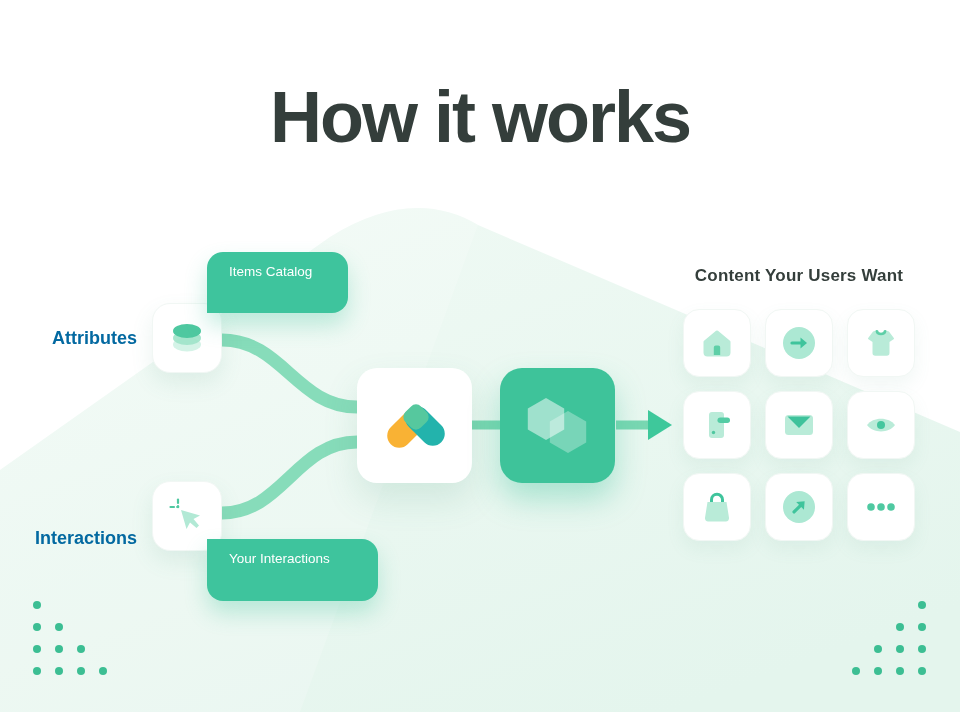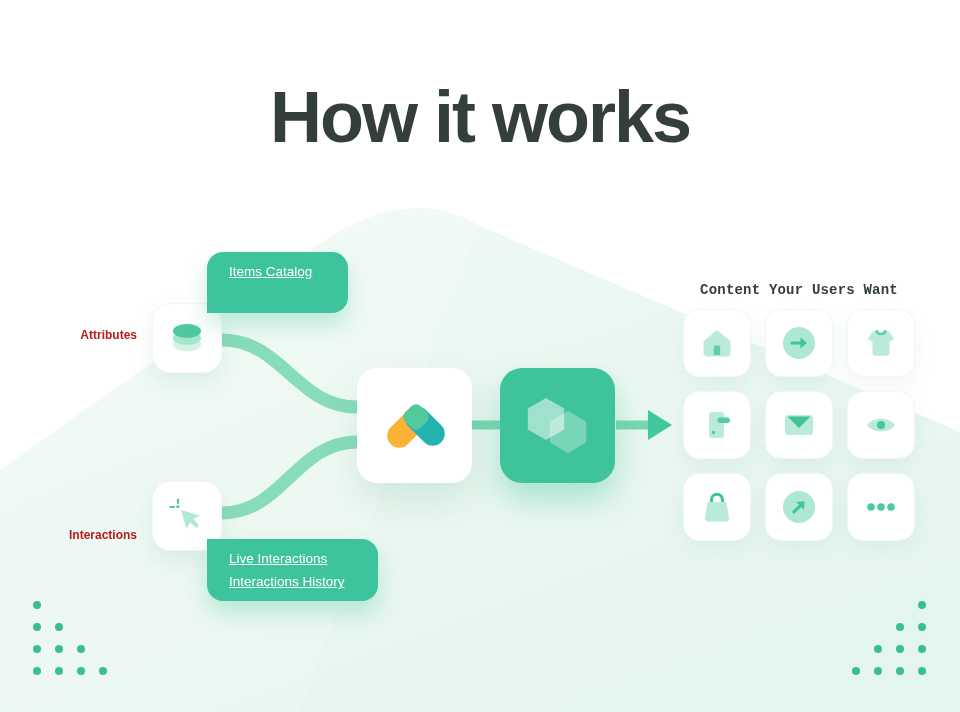--- a/index.html
+++ b/index.html
@@ -10,59 +10,58 @@
   .bg-svg, .wires-svg { position:absolute; left:0; top:0; width:960px; height:712px; }
 
   .page-title {
     position:absolute; left:0; top:76px; width:960px;
     text-align:center; font-size:72px; font-weight:700; letter-spacing:-2px;
     color:#343e3b;
   }
 
   .side-label {
     position:absolute; width:117px; text-align:right;
-    font-size:12px; font-weight:700; color:#b91c1c;
+    font-size:18px; font-weight:700; color:#0369a1;
   }
   .label-attributes   { left:20px; top:328px; }
   .label-interactions { left:20px; top:528px; }
 
   .icon-card {
     position:absolute; width:70px; height:70px; background:#ffffff;
     border-radius:18px; border:1px solid #f1f7f4;
     box-shadow:0 10px 22px rgba(79,160,130,0.12);
     display:flex; align-items:center; justify-content:center;
   }
   .card-attributes   { left:152px; top:303px; }
   .card-interactions { left:152px; top:481px; }
 
   .tag {
     position:absolute; background:#3ec49d; color:#ffffff;
     font-size:13.5px; line-height:23px;
     box-shadow:0 12px 22px rgba(62,196,157,0.30);
     padding:8px 0 16px 22px;
-    text-decoration:underline;
   }
   .tag-attributes   { left:207px; top:252px; width:141px; height:61px; border-radius:16px 16px 16px 0; }
   .tag-interactions { left:207px; top:539px; width:171px; height:62px; border-radius:0 16px 16px 16px; }
 
   .logo-card {
     position:absolute; left:357px; top:368px; width:115px; height:115px;
     background:#ffffff; border-radius:20px;
     box-shadow:0 16px 34px rgba(76,156,126,0.16);
     display:flex; align-items:center; justify-content:center;
   }
   .engine-card {
     position:absolute; left:500px; top:368px; width:115px; height:115px;
     background:#3ec39a; border-radius:22px;
     box-shadow:0 16px 30px rgba(62,195,154,0.38);
   }
 
   .grid-heading {
-    position:absolute; left:671px; top:282px; width:256px; text-align:center;
-    font-size:14px; font-weight:700; color:#343e3b; letter-spacing:0.2px;font-family:Liberation Mono, monospace;
+    position:absolute; left:671px; top:266px; width:256px; text-align:center;
+    font-size:17px; font-weight:700; color:#343e3b; letter-spacing:0.2px;
   }
   .out-card {
     position:absolute; width:68px; height:68px; background:#ffffff;
     border-radius:16px; border:1px solid #f1f7f4;
     box-shadow:0 8px 18px rgba(95,170,140,0.09);
     display:flex; align-items:center; justify-content:center;
   }
 
   .dots { position:absolute; }
   .dot-row { display:flex; height:22px; align-items:center; }
@@ -119,22 +118,21 @@
         <line x1="10.2" y1="11" x2="11.2" y2="11"></line>
       </g>
       <path d="M14 14 L19.5 33 L23 26.5 L29.5 32 L32 29.5 L26.5 23 L33 19.5 Z" fill="#b2e9d5"></path>
     </svg>
   </div>
 
   <div class="tag tag-attributes">
     <div>Items Catalog</div>
   </div>
   <div class="tag tag-interactions">
-    <div>Live Interactions</div>
-    <div>Interactions History</div>
+    <div>Your Interactions</div>
   </div>
 
   <div class="logo-card">
     <svg width="82" height="82" viewBox="0 0 82 82">
       <rect x="10" y="31" width="46" height="24" rx="12" fill="#f9b234" transform="rotate(-45 33 43)"></rect>
       <rect x="28" y="29" width="46" height="24" rx="12" fill="#23b3ac" transform="rotate(45 51 41)"></rect>
       <rect x="31" y="21" width="22" height="22" rx="7" fill="#56c89e" transform="rotate(45 42 32)"></rect>
     </svg>
   </div>
 

